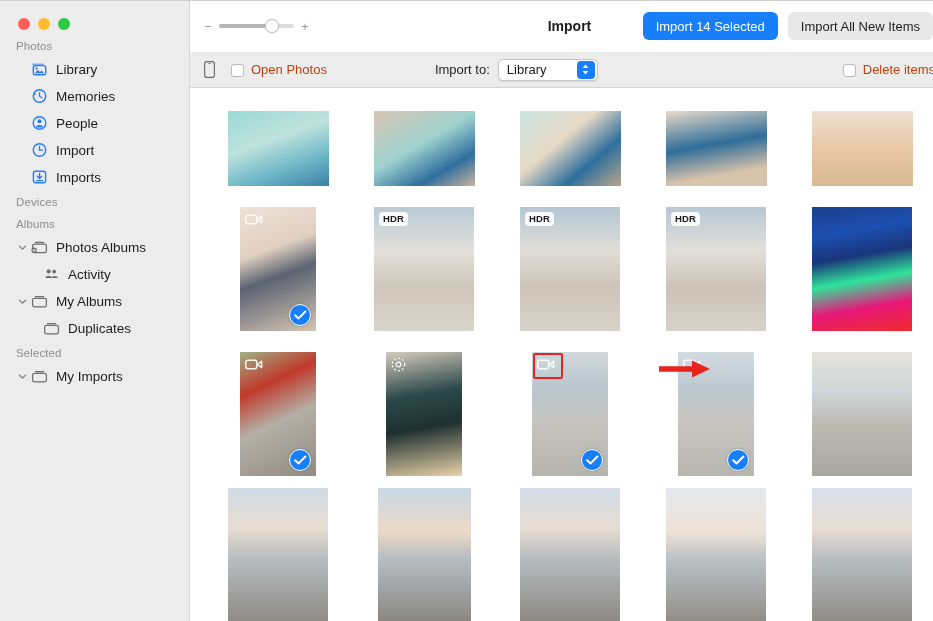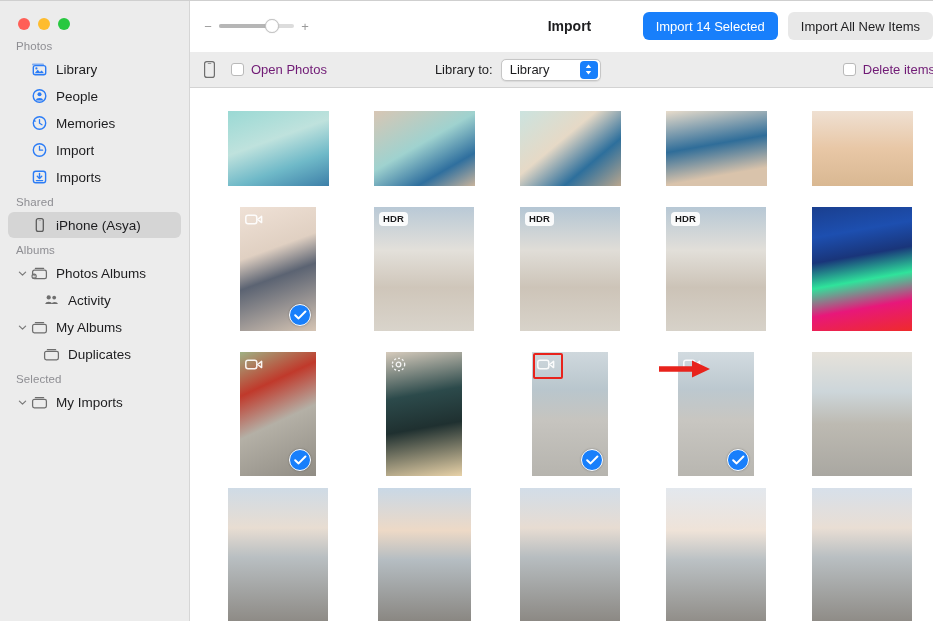--- a/index.html
+++ b/index.html
@@ -149,21 +149,21 @@
     height: 36px;
     flex: 0 0 36px;
     background: #ececec;
     border-bottom: 1px solid #d3d3d3;
     display: flex;
     align-items: center;
     padding: 0 14px 0 14px;
     position: relative;
   }
   .device-glyph { margin-right: 16px; display:flex; align-items:center; }
-  .chk-wrap { display: flex; align-items: center; gap: 7px; font-size: 13px; color: #701a75; }
+  .chk-wrap { display: flex; align-items: flex-end; gap: 7px; font-size: 13px; color: #c2410c; }
   .chk {
     width: 13px; height: 13px;
     border-radius: 3px;
     background: #ffffff;
     border: 1px solid #b9b9b9;
     flex: 0 0 13px;
   }
   .importto { display:flex; align-items:center; gap: 8px; margin-left: 108px; font-size: 13px; color:#1d1d1f;}
   .popup {
     position: relative;
@@ -304,37 +304,37 @@
                 <path d="M3.7 12.2 l3-3.4 2.2 2.3 1.8-1.6 2.3 2.7z" fill="#2b7cf6"></path>
                 <circle cx="5.4" cy="7.4" r="1.1" fill="#2b7cf6"></circle>
               </svg>
             </span>
             <span class="lbl">Library</span>
           </div>
           <div class="side-item">
             <span class="spacer-disc"></span>
             <span class="ico">
               <svg width="17" height="16" viewBox="0 0 17 16" aria-hidden="true">
+                <circle cx="8.5" cy="8" r="6.2" fill="none" stroke="#2b7cf6" stroke-width="1.4"></circle>
+                <path d="M8.5 4.6 v3.6 l2.5 1.5" fill="none" stroke="#2b7cf6" stroke-width="1.3" stroke-linecap="round"></path>
+                <path d="M3.2 4.2 l-.5 2.6 2.6-.4z" fill="#2b7cf6"></path>
+              </svg>
+            </span>
+            <span class="lbl">Memories</span>
+          </div>
+          <div class="side-item">
+            <span class="spacer-disc"></span>
+            <span class="ico">
+              <svg width="17" height="16" viewBox="0 0 17 16" aria-hidden="true">
                 <circle cx="8.5" cy="8" r="6.3" fill="none" stroke="#2b7cf6" stroke-width="1.4"></circle>
                 <circle cx="8.5" cy="6.2" r="2" fill="#2b7cf6"></circle>
                 <path d="M4.6 12.6 a4 3.2 0 0 1 7.8 0" fill="#2b7cf6"></path>
               </svg>
             </span>
             <span class="lbl">People</span>
-          </div>
-          <div class="side-item">
-            <span class="spacer-disc"></span>
-            <span class="ico">
-              <svg width="17" height="16" viewBox="0 0 17 16" aria-hidden="true">
-                <circle cx="8.5" cy="8" r="6.2" fill="none" stroke="#2b7cf6" stroke-width="1.4"></circle>
-                <path d="M8.5 4.6 v3.6 l2.5 1.5" fill="none" stroke="#2b7cf6" stroke-width="1.3" stroke-linecap="round"></path>
-                <path d="M3.2 4.2 l-.5 2.6 2.6-.4z" fill="#2b7cf6"></path>
-              </svg>
-            </span>
-            <span class="lbl">Memories</span>
           </div>
           <div class="side-item">
             <span class="spacer-disc"></span>
             <span class="ico">
               <svg width="17" height="16" viewBox="0 0 17 16" aria-hidden="true">
                 <circle cx="8.5" cy="8" r="6.2" fill="none" stroke="#2b7cf6" stroke-width="1.4"></circle>
                 <path d="M8.5 4.3 v3.9 h3.1" fill="none" stroke="#2b7cf6" stroke-width="1.3" stroke-linecap="round"></path>
               </svg>
             </span>
             <span class="lbl">Import</span>
@@ -346,31 +346,21 @@
                 <rect x="2.4" y="2.2" width="12.2" height="11.6" rx="2.3" fill="none" stroke="#2b7cf6" stroke-width="1.4"></rect>
                 <path d="M8.5 4.4 v4.8" stroke="#2b7cf6" stroke-width="1.4" stroke-linecap="round"></path>
                 <path d="M6.3 7.3 L8.5 9.6 L10.7 7.3" fill="none" stroke="#2b7cf6" stroke-width="1.4" stroke-linecap="round" stroke-linejoin="round"></path>
                 <path d="M5.4 11.6 h6.2" stroke="#2b7cf6" stroke-width="1.4" stroke-linecap="round"></path>
               </svg>
             </span>
             <span class="lbl">Imports</span>
           </div>
         </div>
         <div class="side-group">
-          <div class="side-section-title">Shared</div>
-          <div class="side-item selected">
-            <span class="spacer-disc"></span>
-            <span class="ico">
-              <svg width="17" height="16" viewBox="0 0 17 16" aria-hidden="true">
-                <rect x="5.3" y="1.6" width="7" height="12.8" rx="1.9" fill="none" stroke="#5c5c5c" stroke-width="1.3"></rect>
-                <rect x="7.6" y="2.9" width="2.4" height="0.7" rx="0.35" fill="#8c8c8c"></rect>
-              </svg>
-            </span>
-            <span class="lbl">iPhone (Asya)</span>
-          </div>
+          <div class="side-section-title">Devices</div>
         </div>
         <div class="side-group">
           <div class="side-section-title">Albums</div>
           <div class="side-item">
             <span class="disclosure">
               <svg width="9" height="9" viewBox="0 0 9 9" aria-hidden="true">
             <path d="M1.4 3.1 L4.5 6.1 L7.6 3.1" fill="none" stroke="#7a7a7a" stroke-width="1.25" stroke-linecap="round" stroke-linejoin="round"></path>
               </svg>
             </span>
             <span class="ico">
@@ -466,21 +456,21 @@
           <rect x="3.6" y="2.1" width="3.8" height="0.8" rx="0.4" fill="#9a9a9a"></rect>
         </svg>
       </span>
 
       <label class="chk-wrap">
         <span class="chk"></span>
         <span>Open Photos</span>
       </label>
 
       <div class="importto">
-        <span>Library to:</span>
+        <span>Import to:</span>
         <div class="popup">
           <span>Library</span>
           <span class="popup-arrows">
             <svg width="9" height="13" viewBox="0 0 9 13" aria-hidden="true">
               <path d="M4.5 1.6 L7.2 5.0 L1.8 5.0 Z" fill="#ffffff"></path>
               <path d="M4.5 11.4 L1.8 8.0 L7.2 8.0 Z" fill="#ffffff"></path>
             </svg>
           </span>
         </div>
       </div>

